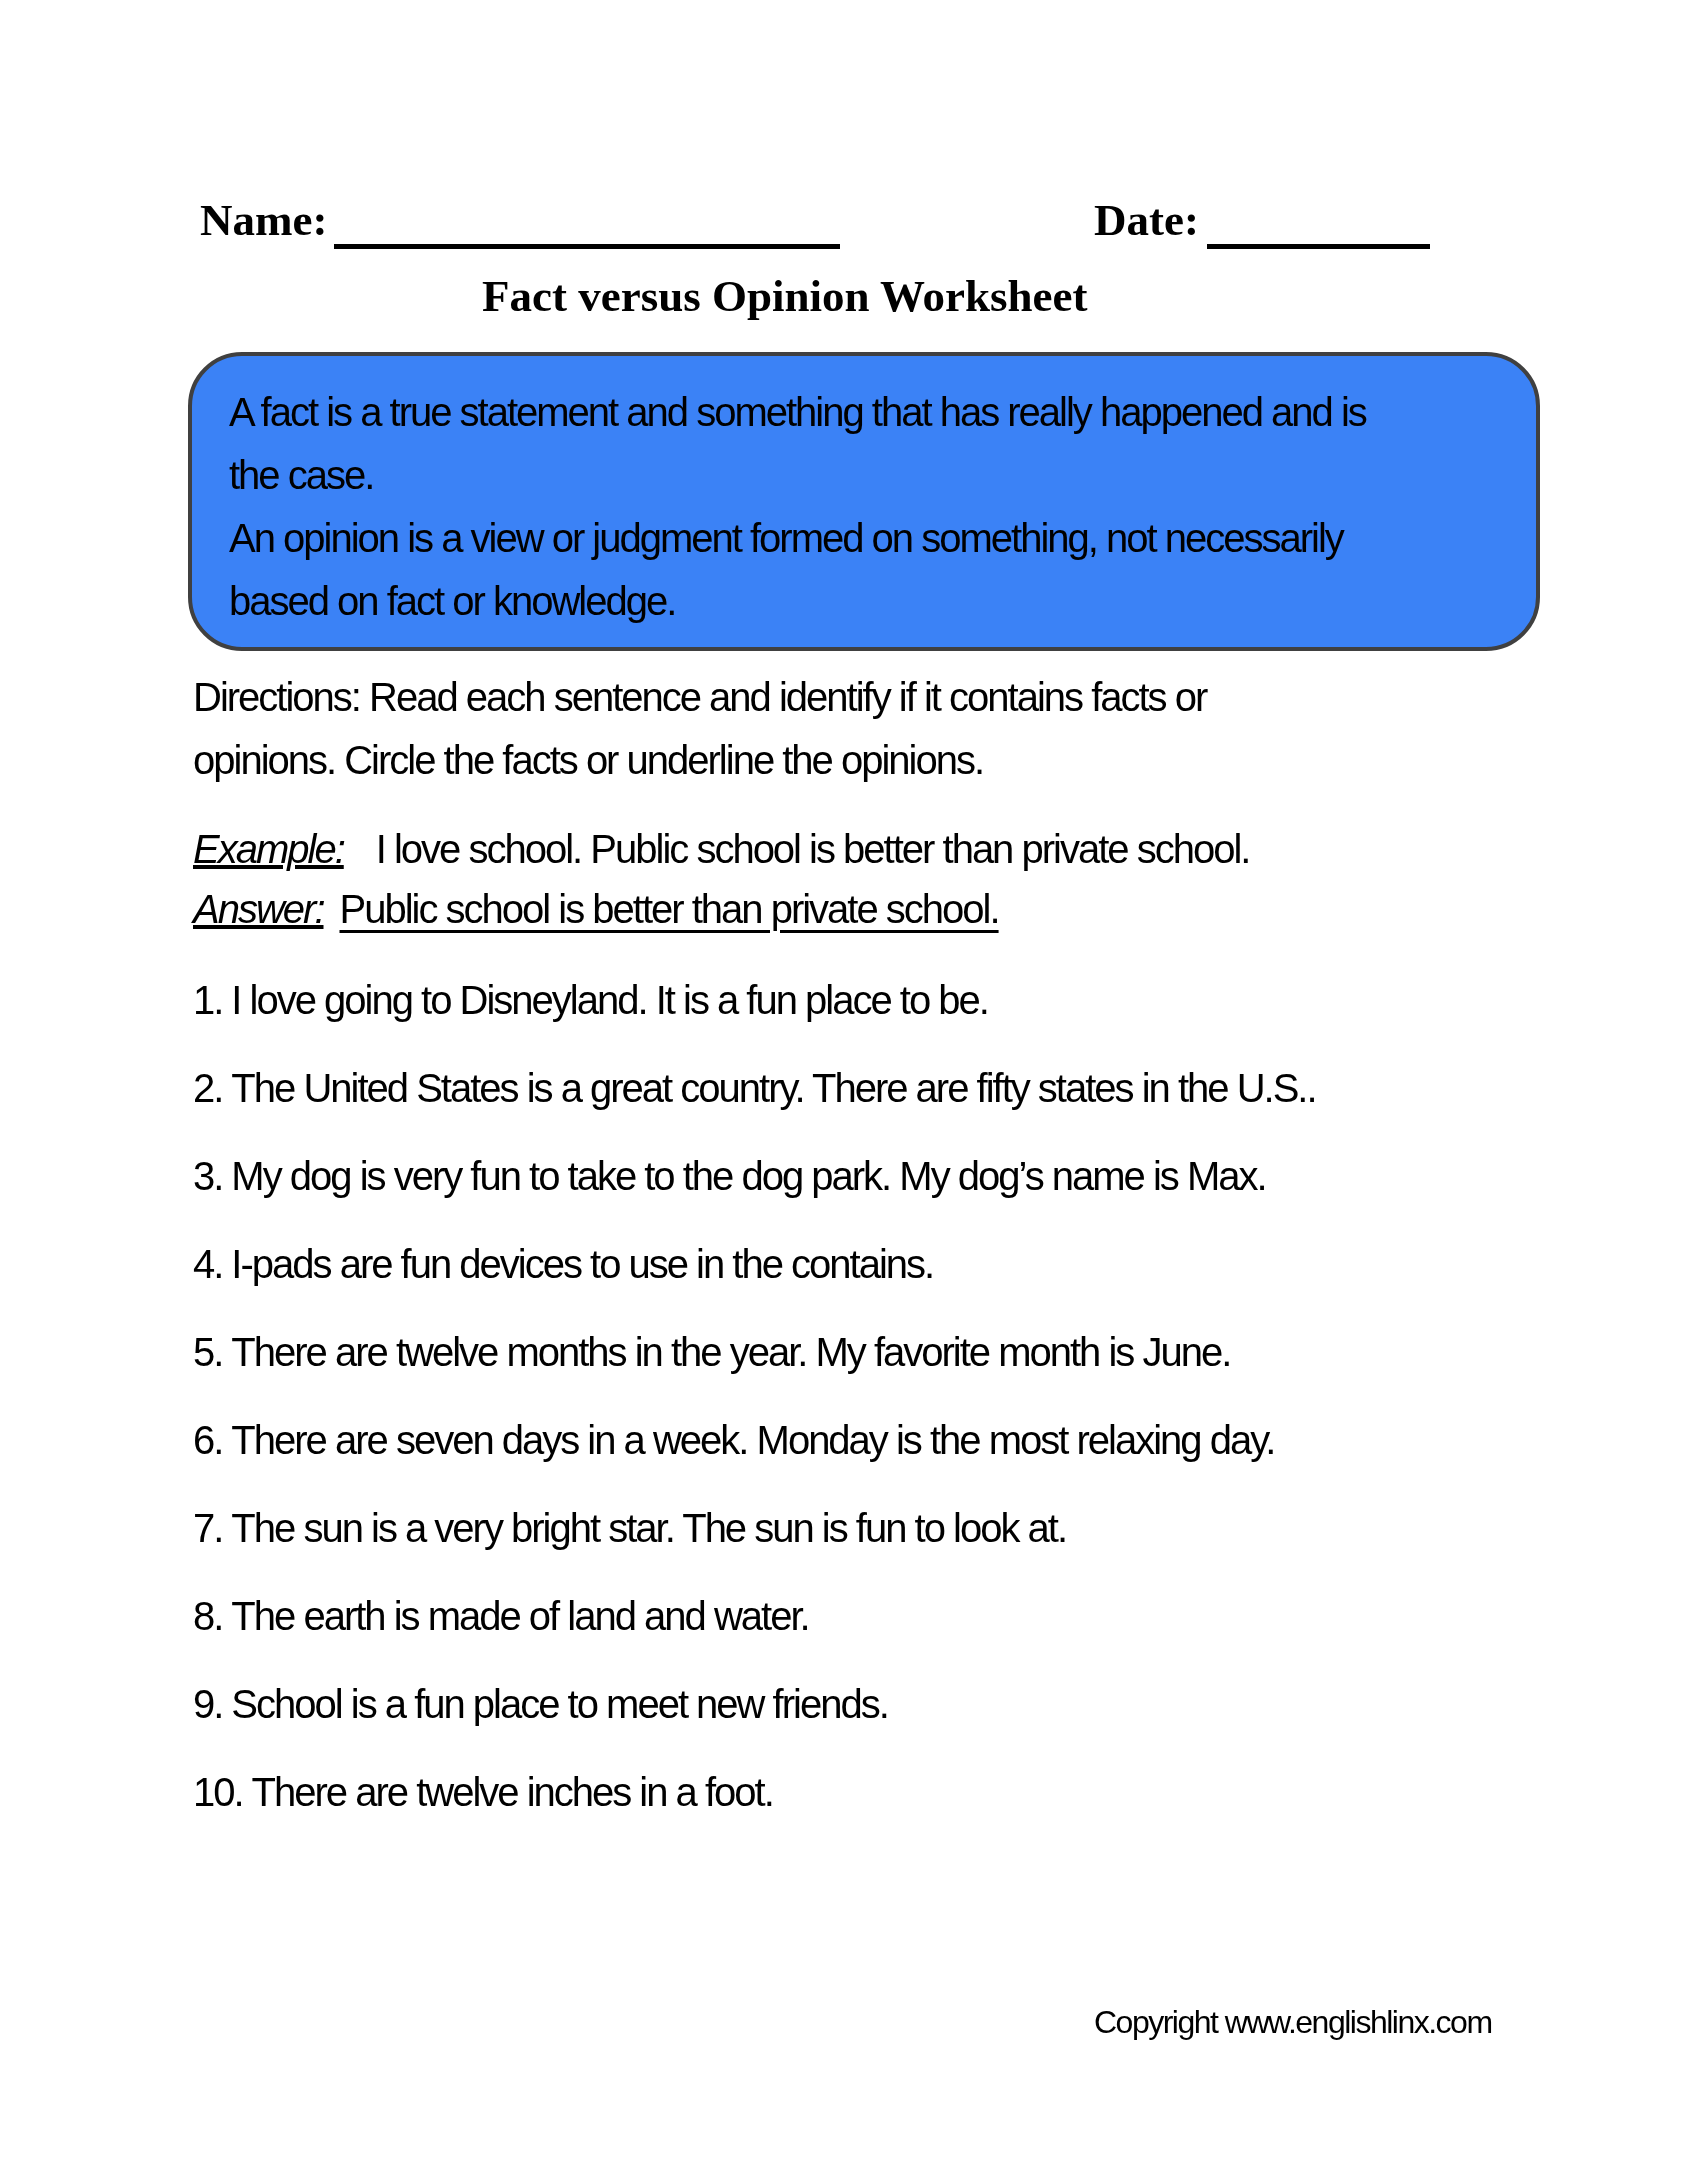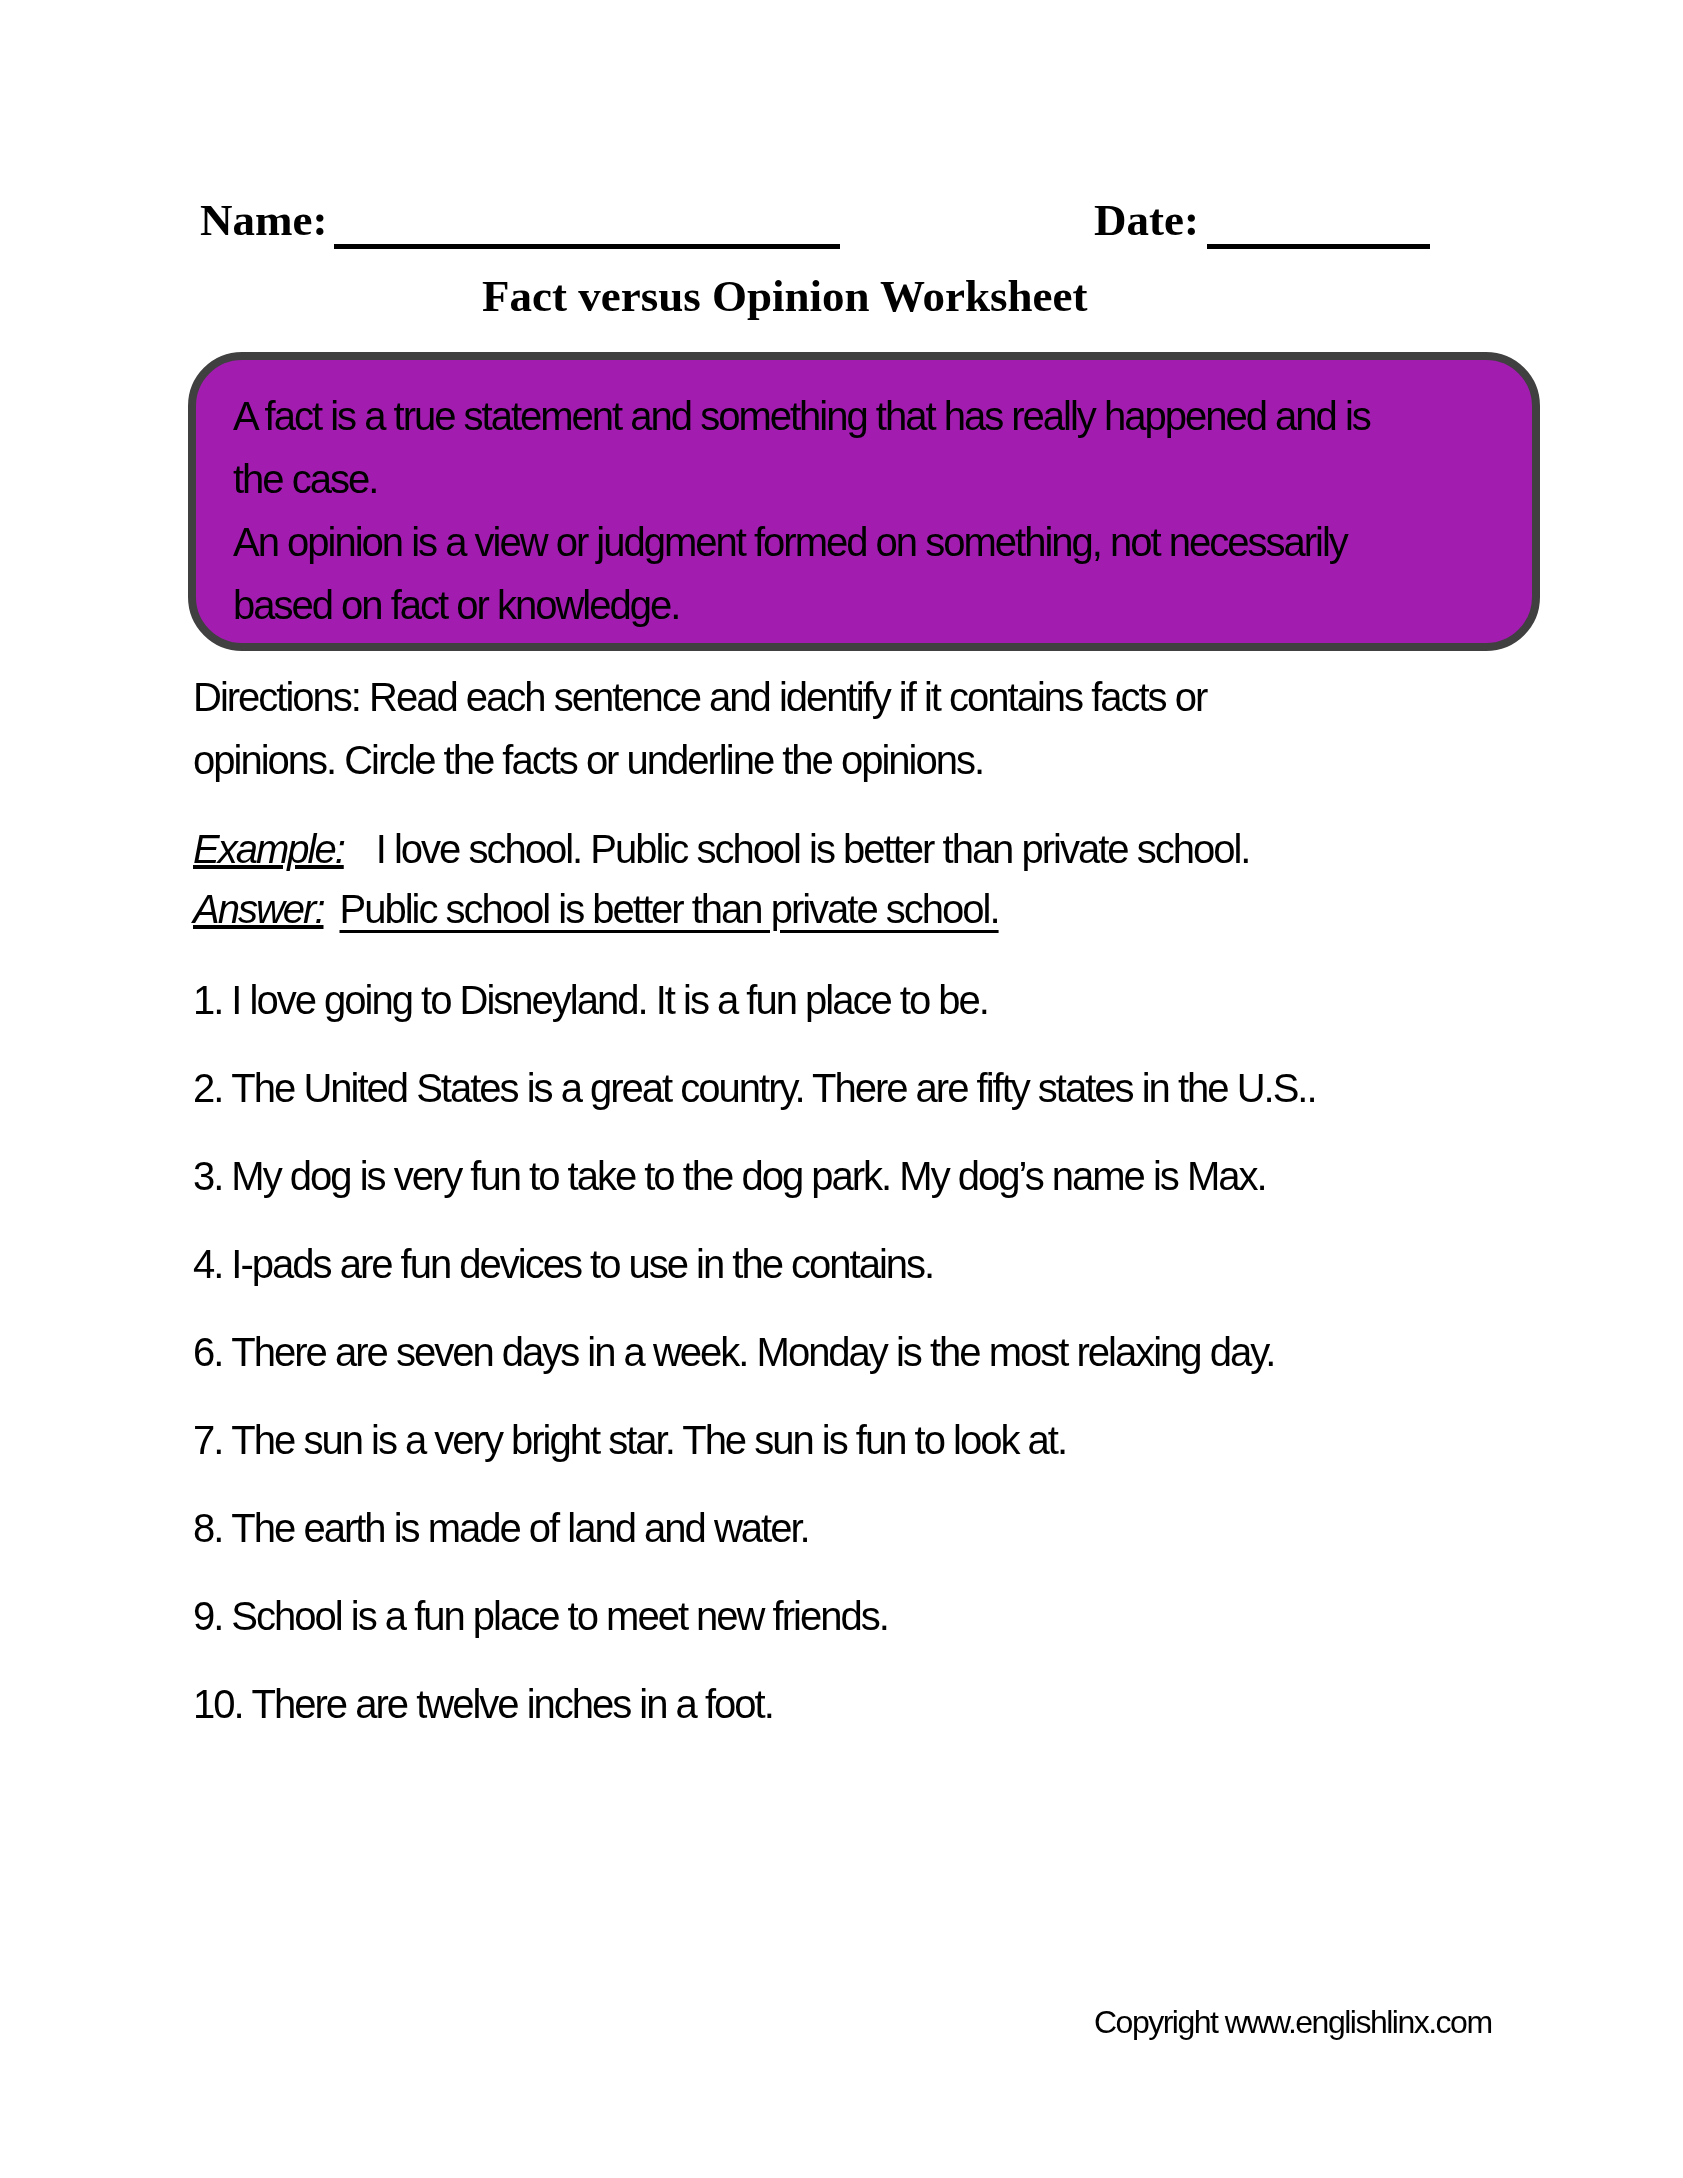--- a/index.html
+++ b/index.html
@@ -26,23 +26,23 @@
     position: absolute;
     background: #000000;
     height: 5px;
   }
   .defbox {
     position: absolute;
     left: 188px;
     top: 352px;
     width: 1352px;
     height: 299px;
-    border: 8px solid #404040;
+    border: 4px solid #404040;
     border-radius: 54px;
-    background: #a21caf;
+    background: #3b82f6;
   }
   .defbox-inner {
     padding: 25px 20px 0 37px;
     font-size: 40px;
     letter-spacing: -2px;
     line-height: 63px;
     white-space: nowrap;
   }
   .directions {
     position: absolute;
@@ -135,20 +135,23 @@
     <div class="item">
       <span class="num">2.</span><span>The United States is a great country. There are fifty states in the U.S..</span>
     </div>
     <div class="item">
       <span class="num">3.</span><span>My dog is very fun to take to the dog park. My dog’s name is Max.</span>
     </div>
     <div class="item">
       <span class="num">4.</span><span>I-pads are fun devices to use in the contains.</span>
     </div>
     <div class="item">
+      <span class="num">5.</span><span>There are twelve months in the year. My favorite month is June.</span>
+    </div>
+    <div class="item">
       <span class="num">6.</span><span>There are seven days in a week. Monday is the most relaxing day.</span>
     </div>
     <div class="item">
       <span class="num">7.</span><span>The sun is a very bright star. The sun is fun to look at.</span>
     </div>
     <div class="item">
       <span class="num">8.</span><span>The earth is made of land and water.</span>
     </div>
     <div class="item">
       <span class="num">9.</span><span>School is a fun place to meet new friends.</span>

